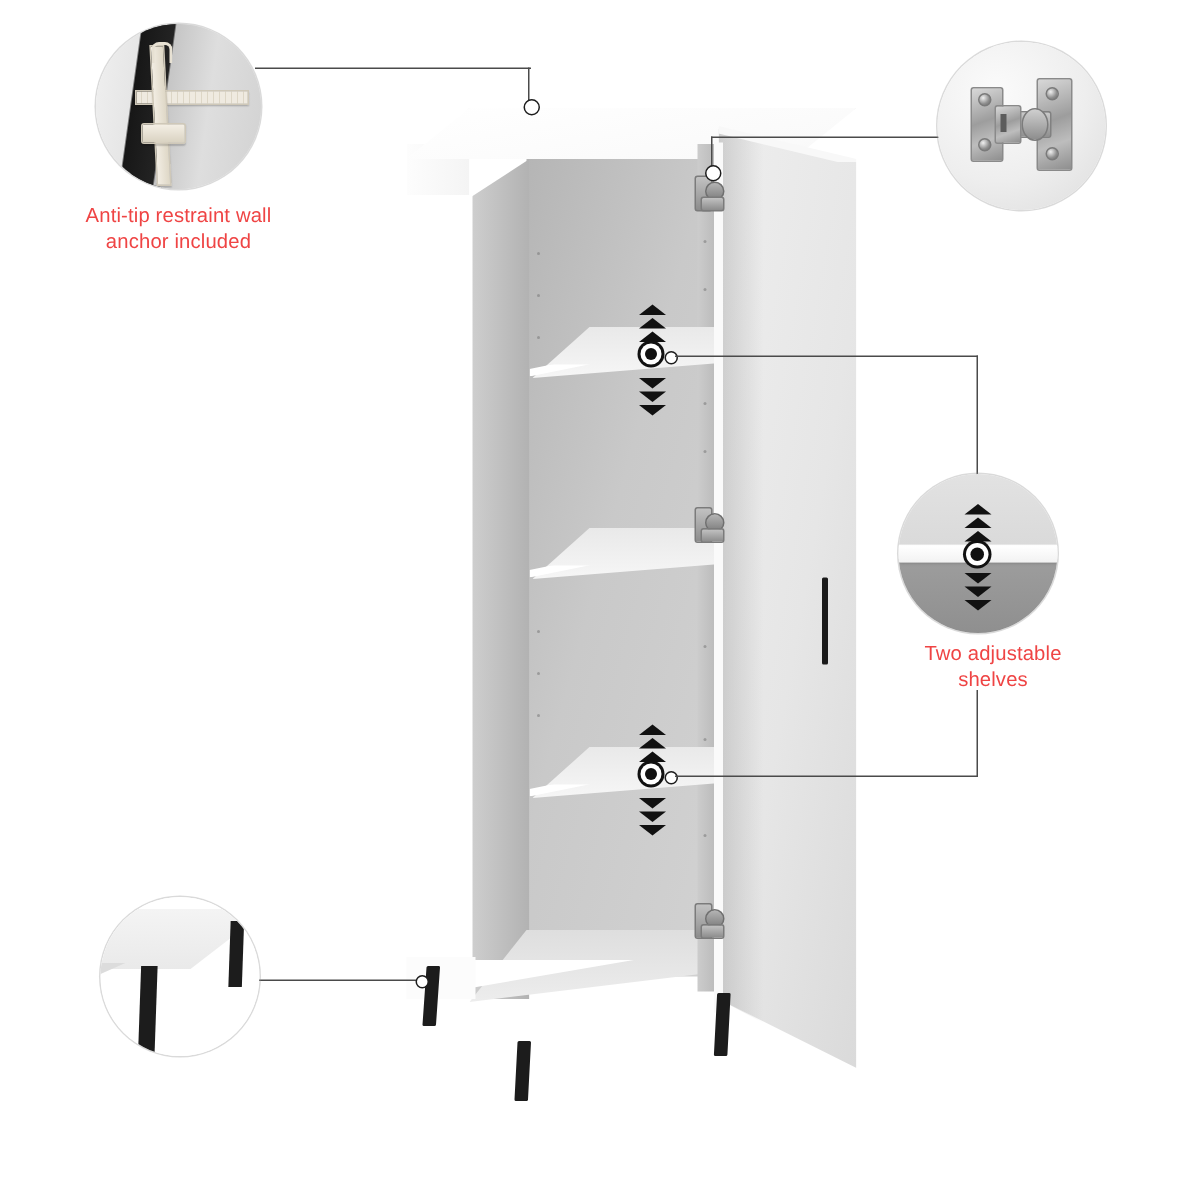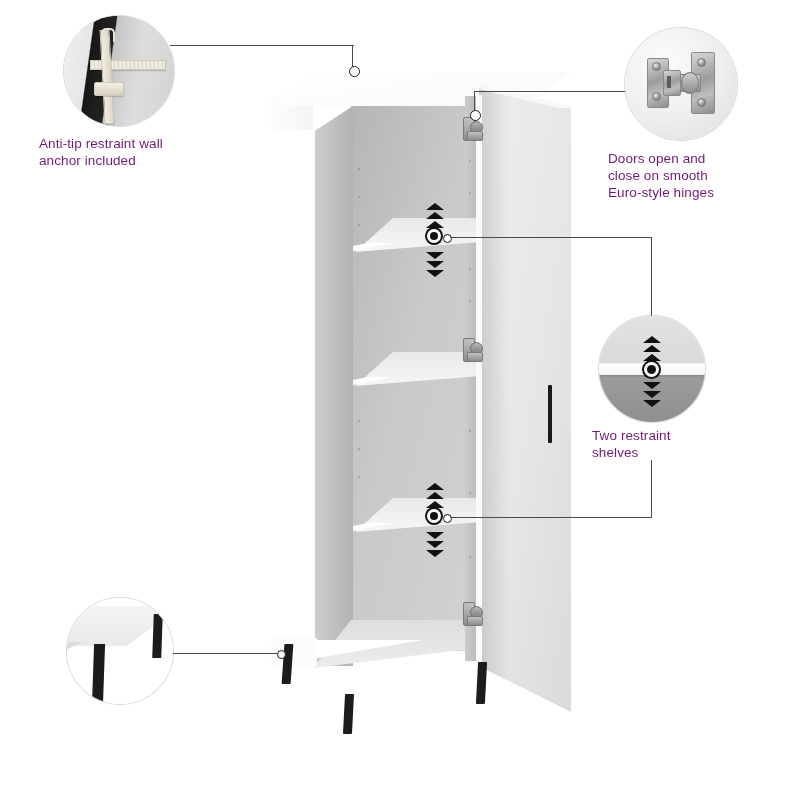--- a/index.html
+++ b/index.html
@@ -14,24 +14,24 @@
     position: relative;
     width: 800px;
     height: 800px;
     background: #ffffff;
     overflow: hidden;
   }
 
   
   .callout-text {
     position: absolute;
-    text-align: left;
+    text-align: center;
     font-size: 13.5px;
     line-height: 17px;
-    color: #701a75;
+    color: #ef4444;
     letter-spacing: 0.1px;
     white-space: pre-line;
   }
 
   
   .detail-circle {
     position: absolute;
     border-radius: 50%;
     overflow: hidden;
     box-shadow: 0 0 0 1px rgba(150,150,150,0.35);
@@ -372,38 +372,35 @@
       <div class="hinge-cup" style="left:56px;top:44px;width:16px;height:20px;border-radius:50%;"></div>
 
       <div class="hinge-plate" style="left:22px;top:30px;width:20px;height:48px;"></div>
       <div class="hinge-screw" style="left:27px;top:34px;"></div>
       <div class="hinge-screw" style="left:27px;top:64px;"></div>
 
       <div class="hinge-plate" style="left:38px;top:42px;width:16px;height:24px;border-radius:2px;"></div>
       <div style="position:absolute;left:42px;top:48px;width:4px;height:12px;background:#5c5c5c;"></div>
     </div>
   </div>
-  <div class="callout-text" style="left:608px;top:150px;width:150px;">Doors open and
-close on smooth
-Euro-style hinges</div>
 
   <div class="detail-circle" style="left:599px;top:316px;width:106px;height:106px;">
     <div class="c3-bg"></div>
     <div class="c3-shelf" style="top:48px;height:11px;"></div>
     <div>
       <div class="chev up" style="left:44px;top:20px;"></div>
       <div class="chev up" style="left:44px;top:29px;"></div>
       <div class="chev up" style="left:44px;top:38px;"></div>
       <div class="pin-dot" style="left:48px;top:49px;width:9px;height:9px;"></div>
       <div class="chev down" style="left:44px;top:66px;"></div>
       <div class="chev down" style="left:44px;top:75px;"></div>
       <div class="chev down" style="left:44px;top:84px;"></div>
     </div>
   </div>
-  <div class="callout-text" style="left:592px;top:427px;width:140px;">Two restraint
+  <div class="callout-text" style="left:592px;top:427px;width:140px;">Two adjustable
 shelves</div>
 
   <div class="detail-circle" style="left:67px;top:598px;width:106px;height:106px;">
     <div class="c4-bg"></div>
     <div>
 
       <div class="c4-panel-top" style="left:-6px;top:8px;width:118px;height:46px;
                   clip-path:polygon(20px 0,118px 0,66px 40px,0 40px);
                   background:linear-gradient(180deg,#f4f4f4,#e8e8e8);"></div>
       <div class="c4-panel-edge" style="left:-6px;top:44px;width:80px;height:12px;

